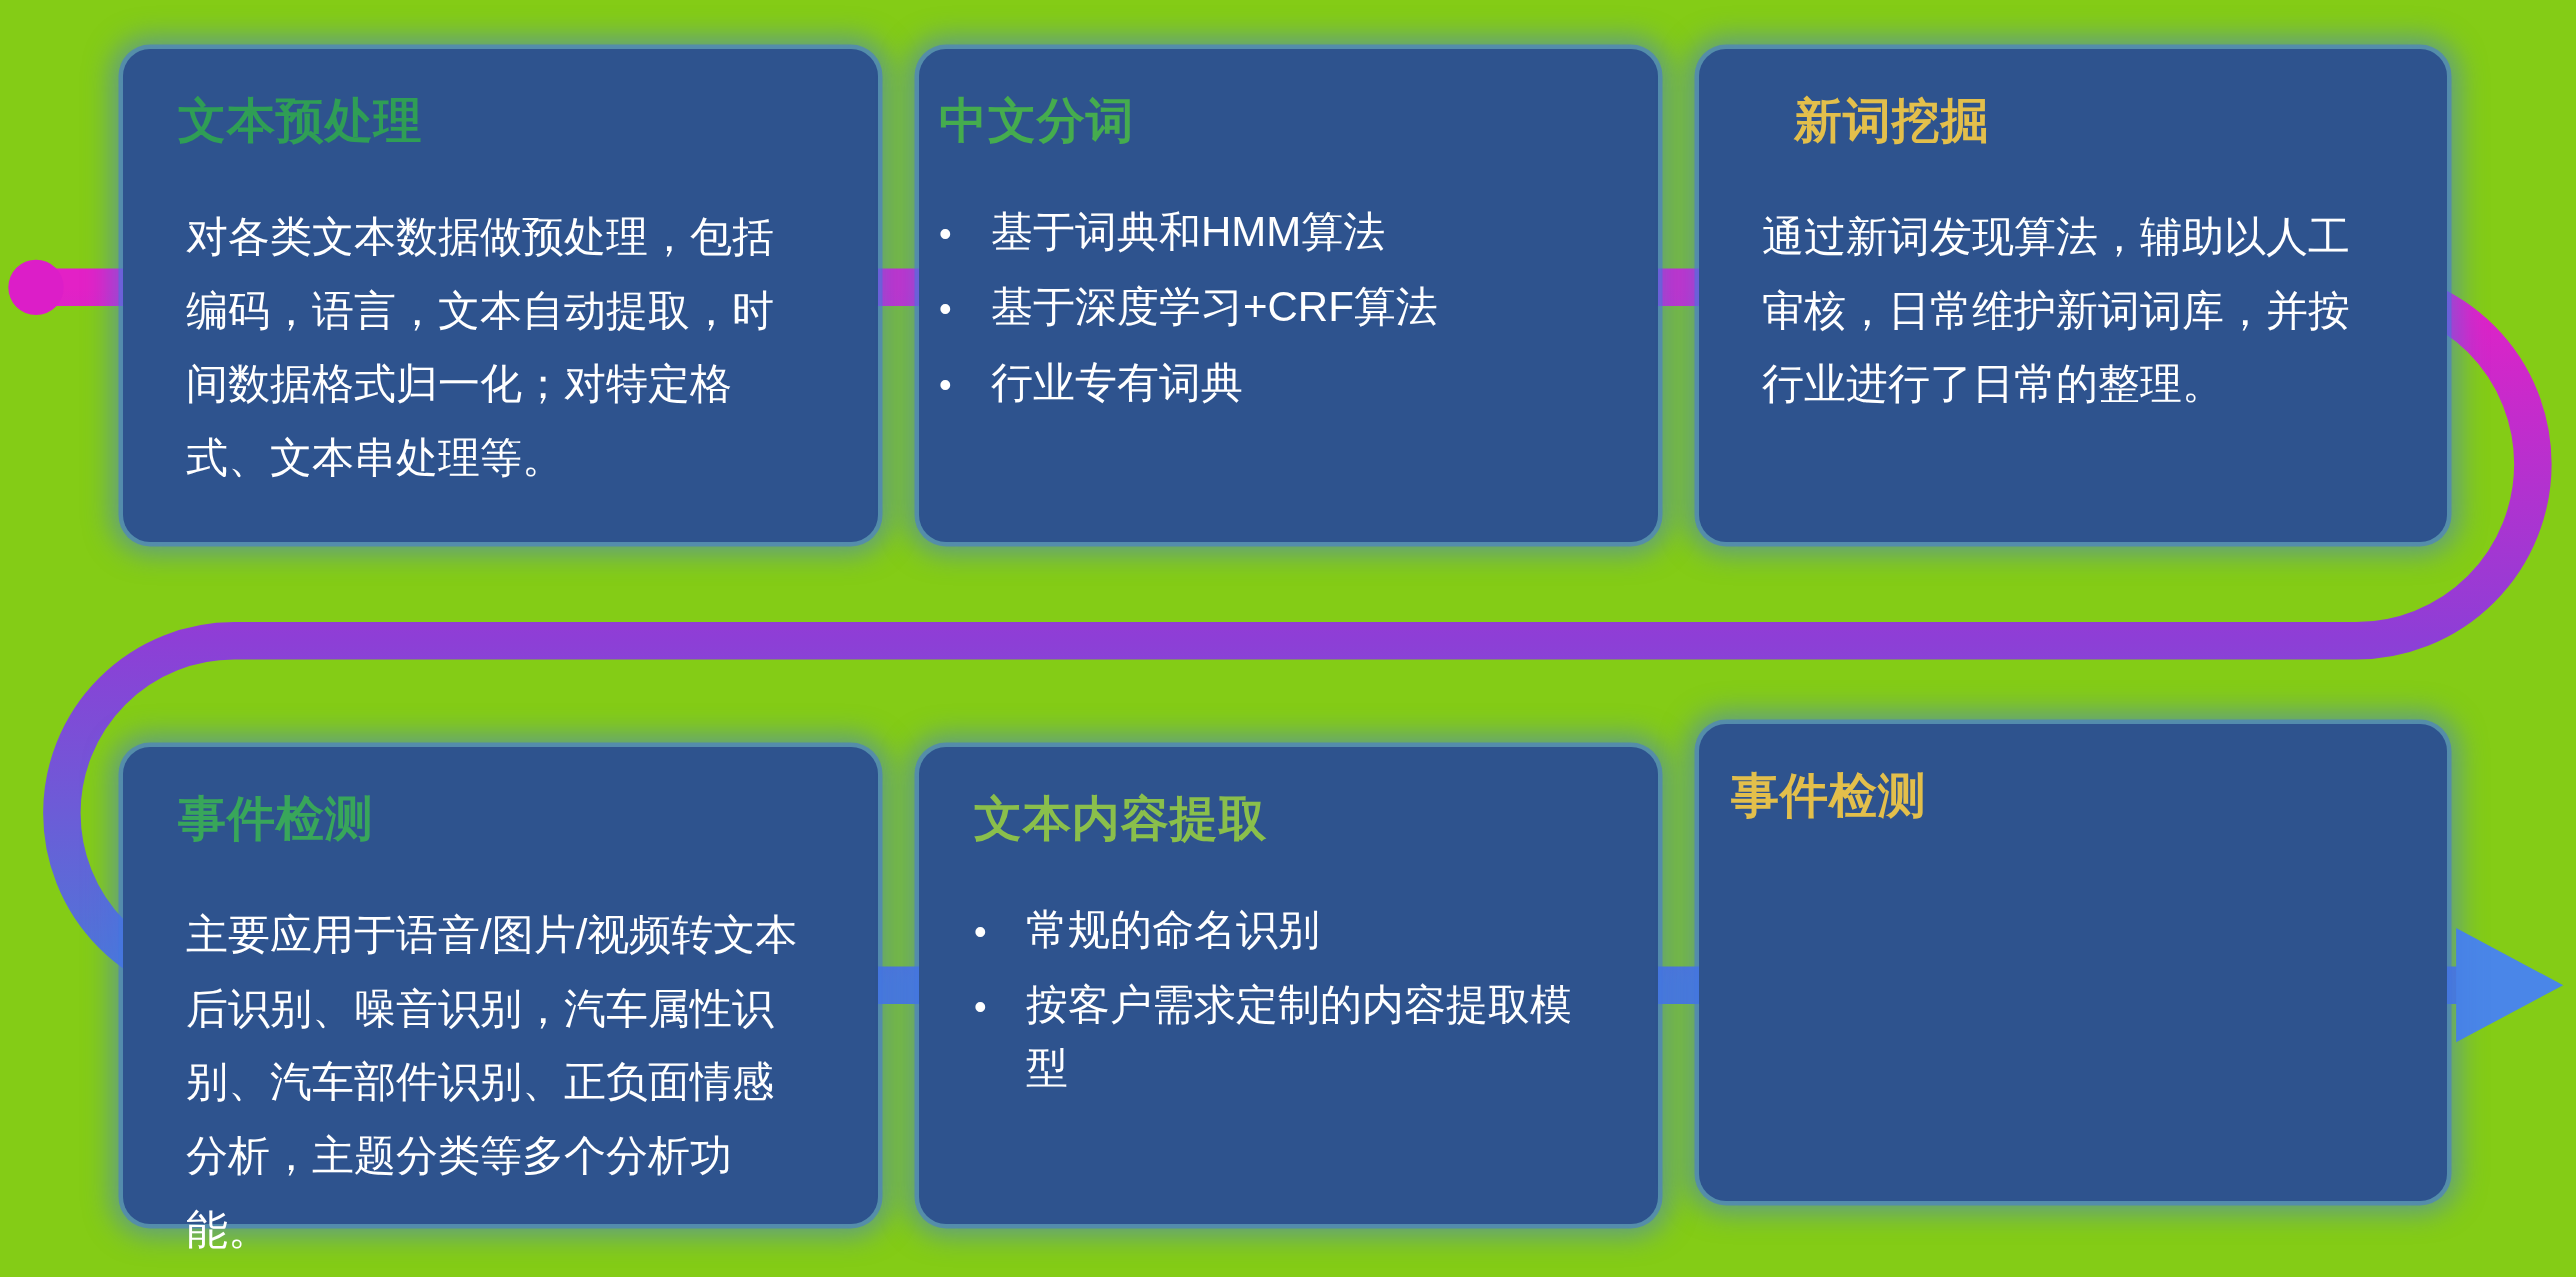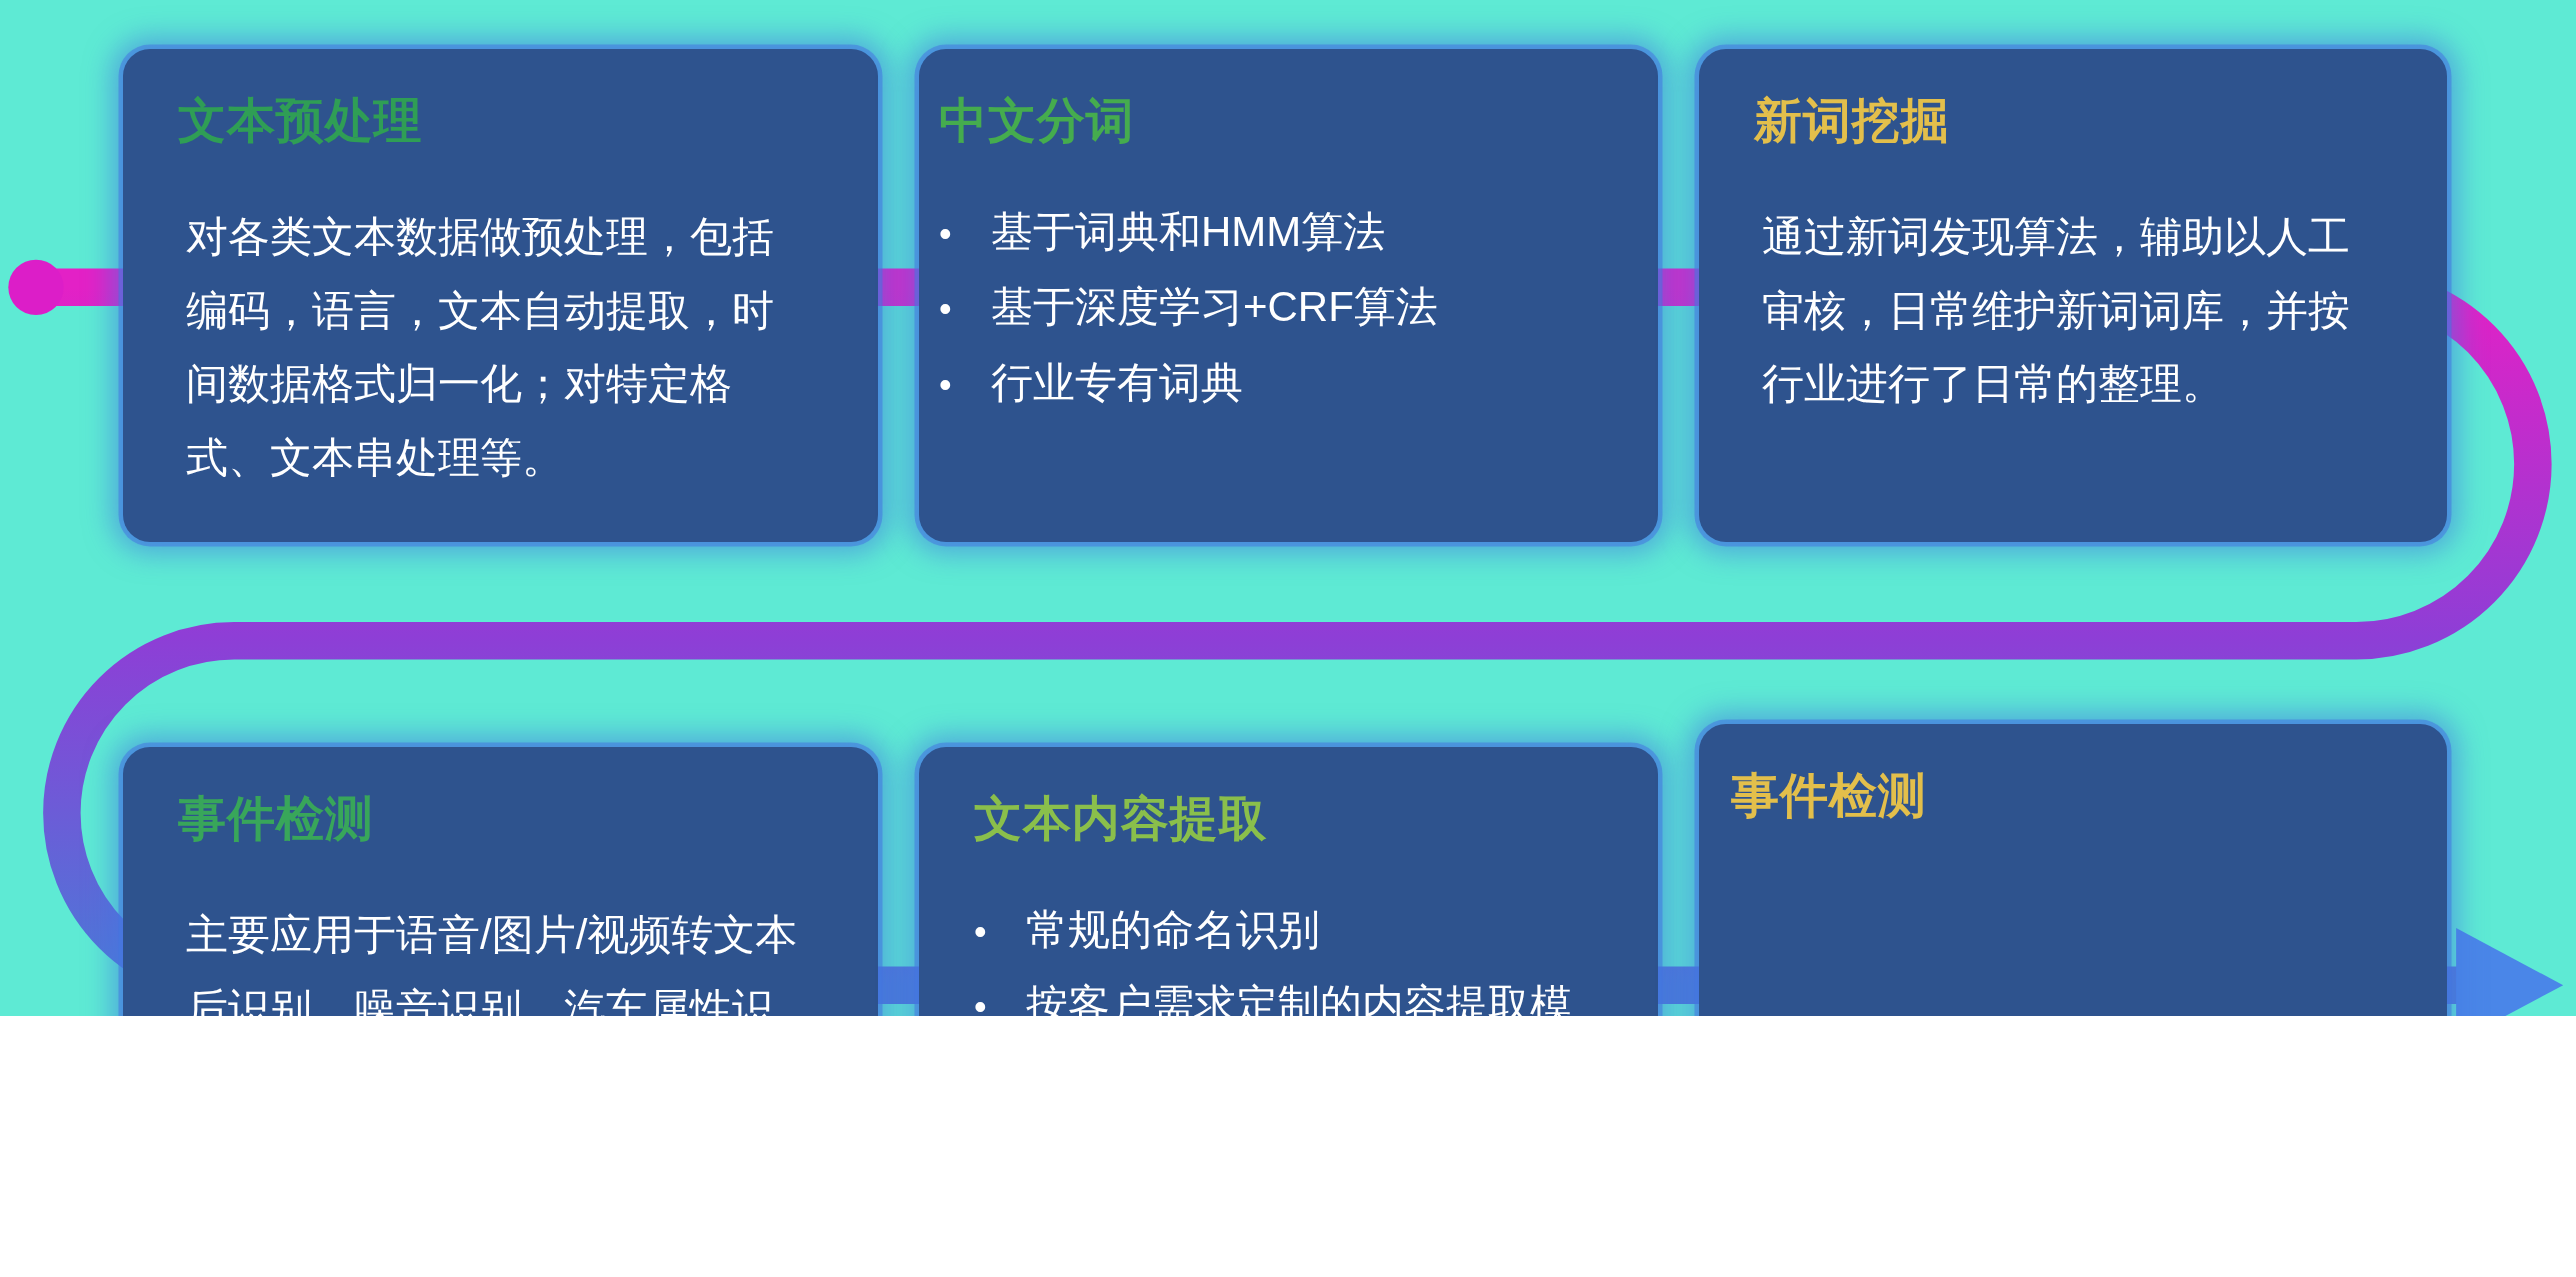--- a/index.html
+++ b/index.html
@@ -1,21 +1,21 @@
 <!DOCTYPE html>
 <html style="font-size:14.3px"><head>
 <meta charset="utf-8">
 <style>
   html, body { margin: 0; padding: 0; background: #ffffff; }
 
   .canvas {
     position: relative;
     width: 2576px;
-    height: 1016px;
-    background: #5eead4;
+    height: 1277px;
+    background: #84cc16;
     overflow: hidden;
     font-family: "Liberation Sans", sans-serif;
   }
 
   .pipeline {
     position: absolute;
     left: 0; top: 0;
     width: 2576px;
     height: 1277px;
   }
@@ -104,21 +104,21 @@
         <span class="bullet-text">基于深度学习+CRF算法</span>
       </li>
       <li>
         <span class="bullet-glyph">•</span>
         <span class="bullet-text">行业专有词典</span>
       </li>
     </ul>
   </section>
 
   <section class="card" style="left:1699px; top:49px; width:748px; height:493px;">
-    <h2 style="color: rgb(227, 191, 75);">新词挖掘</h2>
+    <h2 style="color: rgb(227, 191, 75); margin-left: 40px;">新词挖掘</h2>
     <p>通过新词发现算法，辅助以人工审核，日常维护新词词库，并按行业进行了日常的整理。</p>
   </section>
 
   <section class="card" style="left:123px; top:747px; width:755px; height:477px;">
     <h2 style="color: rgb(56, 166, 90);">事件检测</h2>
     <p>主要应用于语音/图片/视频转文本后识别、噪音识别，汽车属性识别、汽车部件识别、正负面情感分析，主题分类等多个分析功能。</p>
   </section>
 
   <section class="card" style="left:919px; top:747px; width:739px; height:477px;">
     <h2 style="color: rgb(138, 191, 75);">文本内容提取</h2>

